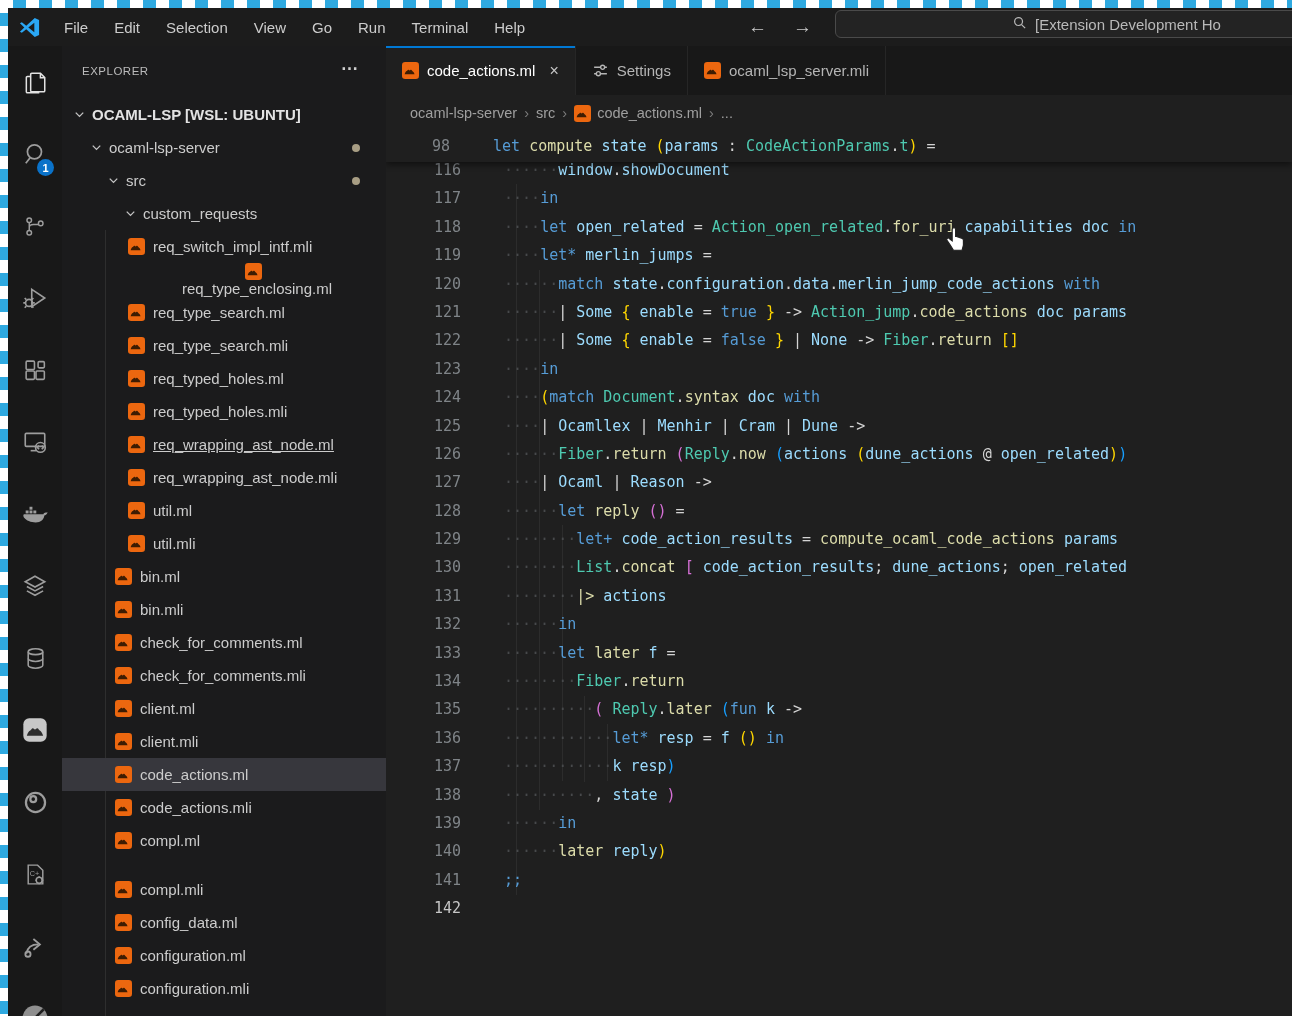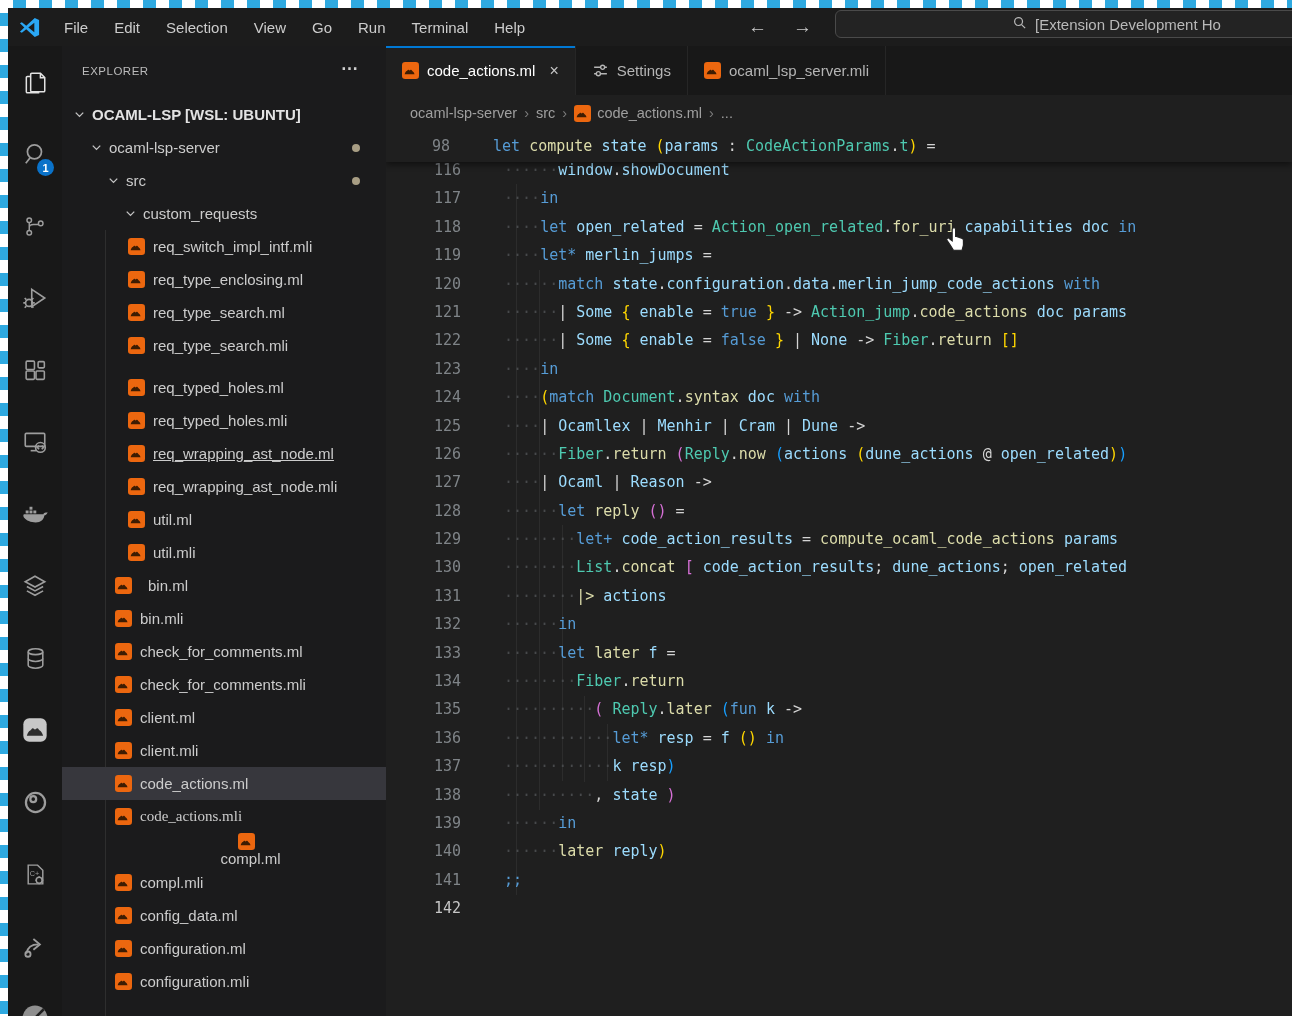--- a/index.html
+++ b/index.html
@@ -282,21 +282,21 @@
       </div>
       <div class="row" style="padding-left: 66px;">
         <span class="ficon" style="display: flex;">
           <svg viewBox="0 0 16 16" width="17" height="17">
             <rect width="16" height="16" rx="3" fill="#ec670f"></rect>
             <path d="M2.5 11.5c.5-1.7 1.2-2.8 2-3 .6-.2.8-1.2 1.4-1.2.5 0 .7.6 1.3.6s.7-.6 1.3-.6c.6 0 .8 1 1.4 1.3.8.3 1.5 1.5 1.9 2.9z" fill="#3d1c02"></path>
           </svg>
         </span>
         <span class="lbl">req_switch_impl_intf.mli</span>
       </div>
-      <div class="row" style="padding-left: 66px;">
+      <div class="row" style="padding-left: 66px; flex-direction: column;">
         <span class="ficon" style="display: flex;">
           <svg viewBox="0 0 16 16" width="17" height="17">
             <rect width="16" height="16" rx="3" fill="#ec670f"></rect>
             <path d="M2.5 11.5c.5-1.7 1.2-2.8 2-3 .6-.2.8-1.2 1.4-1.2.5 0 .7.6 1.3.6s.7-.6 1.3-.6c.6 0 .8 1 1.4 1.3.8.3 1.5 1.5 1.9 2.9z" fill="#3d1c02"></path>
           </svg>
         </span>
         <span class="lbl">req_type_enclosing.ml</span>
       </div>
       <div class="row" style="padding-left: 66px;">
         <span class="ficon" style="display: flex;">
@@ -309,21 +309,21 @@
       </div>
       <div class="row" style="padding-left: 66px;">
         <span class="ficon" style="display: flex;">
           <svg viewBox="0 0 16 16" width="17" height="17">
             <rect width="16" height="16" rx="3" fill="#ec670f"></rect>
             <path d="M2.5 11.5c.5-1.7 1.2-2.8 2-3 .6-.2.8-1.2 1.4-1.2.5 0 .7.6 1.3.6s.7-.6 1.3-.6c.6 0 .8 1 1.4 1.3.8.3 1.5 1.5 1.9 2.9z" fill="#3d1c02"></path>
           </svg>
         </span>
         <span class="lbl">req_type_search.mli</span>
       </div>
-      <div class="row" style="padding-left: 66px; margin-top: 9px;">
+      <div class="row" style="padding-left: 66px;">
         <span class="ficon" style="display: flex;">
           <svg viewBox="0 0 16 16" width="17" height="17">
             <rect width="16" height="16" rx="3" fill="#ec670f"></rect>
             <path d="M2.5 11.5c.5-1.7 1.2-2.8 2-3 .6-.2.8-1.2 1.4-1.2.5 0 .7.6 1.3.6s.7-.6 1.3-.6c.6 0 .8 1 1.4 1.3.8.3 1.5 1.5 1.9 2.9z" fill="#3d1c02"></path>
           </svg>
         </span>
         <span class="lbl">req_typed_holes.ml</span>
       </div>
       <div class="row" style="padding-left: 66px;">
         <span class="ficon" style="display: flex;">
@@ -363,21 +363,21 @@
       </div>
       <div class="row" style="padding-left: 66px;">
         <span class="ficon" style="display: flex;">
           <svg viewBox="0 0 16 16" width="17" height="17">
             <rect width="16" height="16" rx="3" fill="#ec670f"></rect>
             <path d="M2.5 11.5c.5-1.7 1.2-2.8 2-3 .6-.2.8-1.2 1.4-1.2.5 0 .7.6 1.3.6s.7-.6 1.3-.6c.6 0 .8 1 1.4 1.3.8.3 1.5 1.5 1.9 2.9z" fill="#3d1c02"></path>
           </svg>
         </span>
         <span class="lbl">util.mli</span>
       </div>
-      <div class="row" style="padding-left: 53px; gap: 8px;">
+      <div class="row" style="padding-left: 53px;">
         <span class="ficon" style="display: flex;">
           <svg viewBox="0 0 16 16" width="17" height="17">
             <rect width="16" height="16" rx="3" fill="#ec670f"></rect>
             <path d="M2.5 11.5c.5-1.7 1.2-2.8 2-3 .6-.2.8-1.2 1.4-1.2.5 0 .7.6 1.3.6s.7-.6 1.3-.6c.6 0 .8 1 1.4 1.3.8.3 1.5 1.5 1.9 2.9z" fill="#3d1c02"></path>
           </svg>
         </span>
         <span class="lbl">bin.ml</span>
       </div>
       <div class="row" style="padding-left: 53px;">
         <span class="ficon" style="display: flex;">
@@ -426,39 +426,39 @@
       </div>
       <div class="row selected" style="padding-left: 53px;">
         <span class="ficon" style="display: flex;">
           <svg viewBox="0 0 16 16" width="17" height="17">
             <rect width="16" height="16" rx="3" fill="#ec670f"></rect>
             <path d="M2.5 11.5c.5-1.7 1.2-2.8 2-3 .6-.2.8-1.2 1.4-1.2.5 0 .7.6 1.3.6s.7-.6 1.3-.6c.6 0 .8 1 1.4 1.3.8.3 1.5 1.5 1.9 2.9z" fill="#3d1c02"></path>
           </svg>
         </span>
         <span class="lbl">code_actions.ml</span>
       </div>
-      <div class="row" style="padding-left: 53px; font-family: Liberation Serif, serif;">
+      <div class="row" style="padding-left: 53px;">
         <span class="ficon" style="display: flex;">
           <svg viewBox="0 0 16 16" width="17" height="17">
             <rect width="16" height="16" rx="3" fill="#ec670f"></rect>
             <path d="M2.5 11.5c.5-1.7 1.2-2.8 2-3 .6-.2.8-1.2 1.4-1.2.5 0 .7.6 1.3.6s.7-.6 1.3-.6c.6 0 .8 1 1.4 1.3.8.3 1.5 1.5 1.9 2.9z" fill="#3d1c02"></path>
           </svg>
         </span>
         <span class="lbl">code_actions.mli</span>
       </div>
-      <div class="row" style="padding-left: 53px; flex-direction: column;">
+      <div class="row" style="padding-left: 53px;">
         <span class="ficon" style="display: flex;">
           <svg viewBox="0 0 16 16" width="17" height="17">
             <rect width="16" height="16" rx="3" fill="#ec670f"></rect>
             <path d="M2.5 11.5c.5-1.7 1.2-2.8 2-3 .6-.2.8-1.2 1.4-1.2.5 0 .7.6 1.3.6s.7-.6 1.3-.6c.6 0 .8 1 1.4 1.3.8.3 1.5 1.5 1.9 2.9z" fill="#3d1c02"></path>
           </svg>
         </span>
         <span class="lbl">compl.ml</span>
       </div>
-      <div class="row" style="padding-left: 53px;">
+      <div class="row" style="padding-left: 53px; margin-top: 16px;">
         <span class="ficon" style="display: flex;">
           <svg viewBox="0 0 16 16" width="17" height="17">
             <rect width="16" height="16" rx="3" fill="#ec670f"></rect>
             <path d="M2.5 11.5c.5-1.7 1.2-2.8 2-3 .6-.2.8-1.2 1.4-1.2.5 0 .7.6 1.3.6s.7-.6 1.3-.6c.6 0 .8 1 1.4 1.3.8.3 1.5 1.5 1.9 2.9z" fill="#3d1c02"></path>
           </svg>
         </span>
         <span class="lbl">compl.mli</span>
       </div>
       <div class="row" style="padding-left: 53px;">
         <span class="ficon" style="display: flex;">

